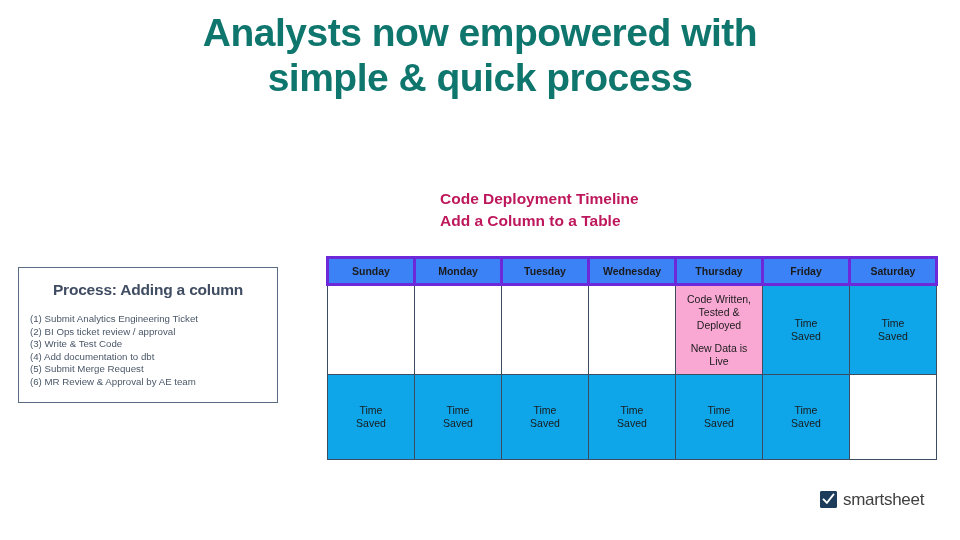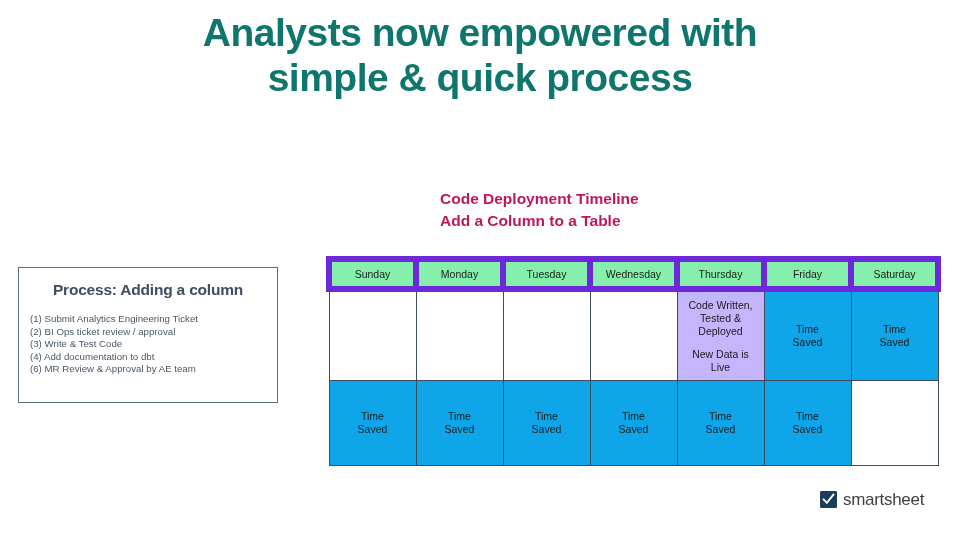--- a/index.html
+++ b/index.html
@@ -84,43 +84,43 @@
     left: 326px;
     top: 256px;
     border-collapse: collapse;
     table-layout: fixed;
   }
   #calendar col {
     width: 87px;
   }
   #calendar th {
     height: 24px;
-    background: #86efac;
-    border: 6px solid #6d28d9;
+    background: #3b82f6;
+    border: 3px solid #6d28d9;
     color: #1b1b1b;
     font-size: 10.5px;
-    font-weight: normal;
+    font-weight: bold;
     text-align: center;
     padding: 0;
   }
   #calendar td {
     border: 1px solid #3d4b63;
     text-align: center;
     vertical-align: middle;
     padding: 0;
     font-size: 10.5px;
     color: #1b1b1b;
     line-height: 13px;
   }
   #calendar tr.row-1 td { height: 88px; }
   #calendar tr.row-2 td { height: 84px; }
 
   td.cell-empty   { background: #ffffff; }
   td.cell-saved   { background: #0ea5e9; }
-  td.cell-green   { background: #c4b5fd; font-size: 9px; line-height: 11.5px; }
+  td.cell-green   { background: #f9a8d4; font-size: 9px; line-height: 11.5px; }
   td.cell-blank   { background: #ffffff; border: none; }
 
   .cell-green .green-line { display: block; }
   .cell-green .green-gap  { display: block; height: 10px; }
   .saved-line { display: block; }
 
   
   #smartsheet-logo {
     position: absolute;
     left: 820px;
@@ -151,20 +151,21 @@
   <span class="line">simple &amp; quick process</span>
 </div>
 
 <div id="process-box">
   <div id="process-box-heading">Process: Adding a column</div>
   <ul id="process-list">
     <li>(1) Submit Analytics Engineering Ticket</li>
     <li>(2) BI Ops ticket review / approval</li>
     <li>(3) Write &amp; Test Code</li>
     <li>(4) Add documentation to dbt</li>
+    <li>(5) Submit Merge Request</li>
     <li>(6) MR Review &amp; Approval by AE team</li>
   </ul>
 </div>
 
 <div id="timeline-heading">
   <span class="line">Code Deployment Timeline</span>
   <span class="line">Add a Column to a Table</span>
 </div>
 
 <table id="calendar">

